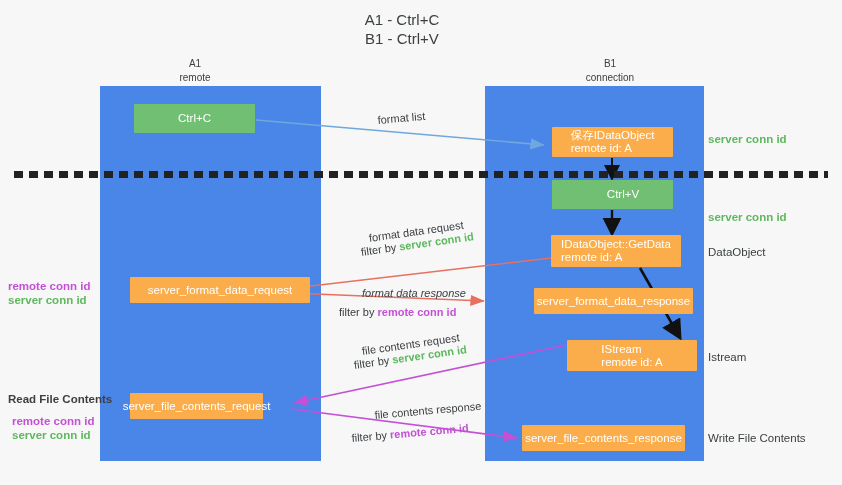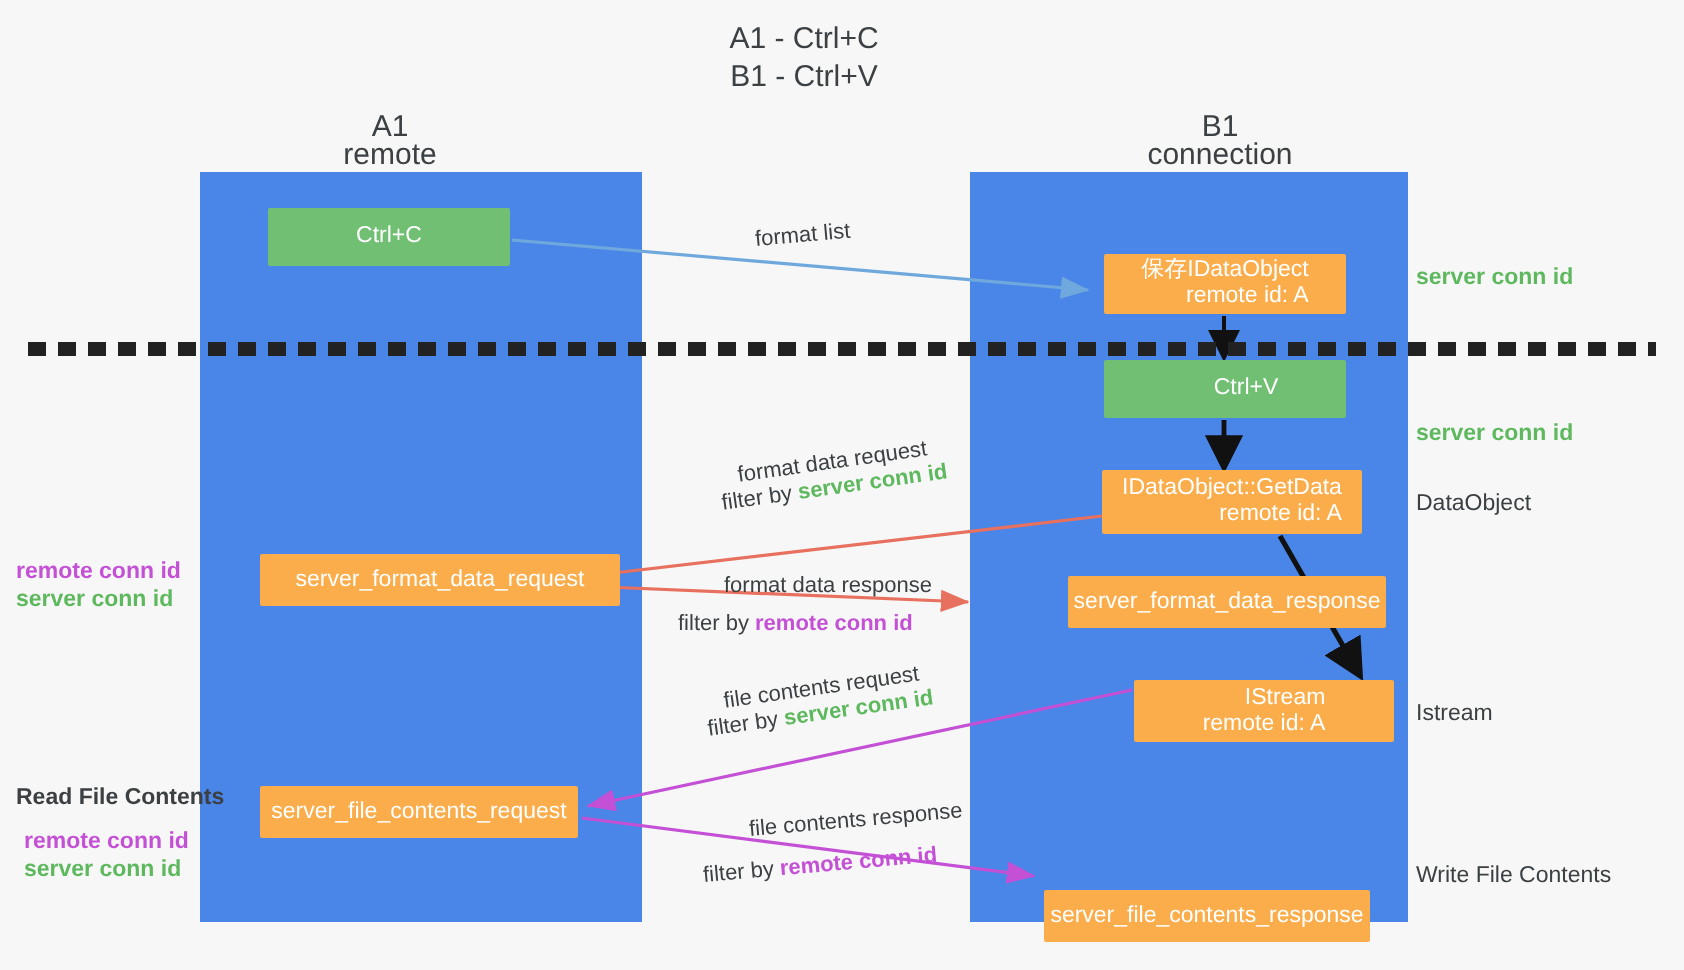--- a/index.html
+++ b/index.html
@@ -27,21 +27,21 @@
     font-size: 15px;
     line-height: 19px;
     color: #3c4043;
     white-space: pre-line;
   }
 
   
   .col-head {
     position: absolute;
     text-align: center;
-    font-size: 15px;
+    font-size: 10px;
     line-height: 14px;
     color: #3c4043;
     white-space: pre-line;
   }
   #head-a1 { left: 120px; top: 57px; width: 150px; }
   #head-b1 { left: 535px; top: 57px; width: 150px; }
 
   
   .lane {
     position: absolute;
@@ -60,40 +60,40 @@
       to right, #222 0px, #222 9px, rgba(0,0,0,0) 9px, rgba(0,0,0,0) 15px);
   }
 
   
   .node {
     position: absolute;
     display: flex;
     flex-direction: column;
     align-items: center;
     justify-content: center;
-    text-align: right;
+    text-align: left;
     color: #ffffff;
     font-size: 11.5px;
     line-height: 13px;
     border-radius: 1px;
     white-space: pre-line;
     padding: 2px 4px;
   }
   .node.orange { background: #fbad4b; }
   .node.green  { background: #6aa84f; background: #70bf73; }
 
   #n-ctrlc        { left: 134px; top: 104px; width: 121px; height: 29px; }
   #n-save-ido     { left: 552px; top: 127px; width: 121px; height: 30px; }
   #n-ctrlv        { left: 552px; top: 180px; width: 121px; height: 29px; padding-left: 25px; }
   #n-getdata      { left: 551px; top: 235px; width: 130px; height: 32px; }
   #n-fmt-req      { left: 130px; top: 277px; width: 180px; height: 26px; }
   #n-fmt-resp     { left: 489px; top: 288px; width: 159px; height: 26px; margin-left: 45px; }
   #n-istream      { left: 567px; top: 340px; width: 130px; height: 31px; }
-  #n-file-req     { left: 130px; top: 393px; width: 159px; height: 26px; }
-  #n-file-resp    { left: 522px; top: 425px; width: 163px; height: 26px; margin-top: 20px; }
+  #n-file-req     { left: 130px; top: 393px; width: 133px; height: 26px; }
+  #n-file-resp    { left: 522px; top: 425px; width: 163px; height: 26px; }
 
   
   .ann {
     position: absolute;
     font-size: 11.5px;
     line-height: 14px;
     white-space: pre-line;
   }
   .ann.green   { color: #5eb85e; font-weight: bold; }
   .ann.magenta { color: #c450d6; font-weight: bold; }
@@ -119,21 +119,21 @@
     transform-origin: left top;
   }
   .arrow-label .hl-green   { color: #5eb85e; font-weight: bold; }
   .arrow-label .hl-magenta { color: #c450d6; font-weight: bold; }
 
   #lbl-format-list { left: 377px; top: 113px; transform: rotate(-5deg); }
 
   #lbl-fmt-req  { left: 368px; top: 231px; transform: rotate(-8deg); }
   #lbl-fmt-req2 { left: 360px; top: 245px; transform: rotate(-8deg); }
 
-  #lbl-fmt-resp  { left: 362px; top: 286px; }
+  #lbl-fmt-resp  { left: 362px; top: 286px; font-style: italic; }
   #lbl-fmt-resp2 { left: 339px; top: 305px; }
 
   #lbl-file-req  { left: 361px; top: 344px; transform: rotate(-8deg); }
   #lbl-file-req2 { left: 353px; top: 358px; transform: rotate(-8deg); }
 
   #lbl-file-resp  { left: 374px; top: 408px; transform: rotate(-5deg); }
   #lbl-file-resp2 { left: 351px; top: 431px; transform: rotate(-5deg); }
 
   #svg-arrows {
     position: absolute; left: 0; top: 0;

